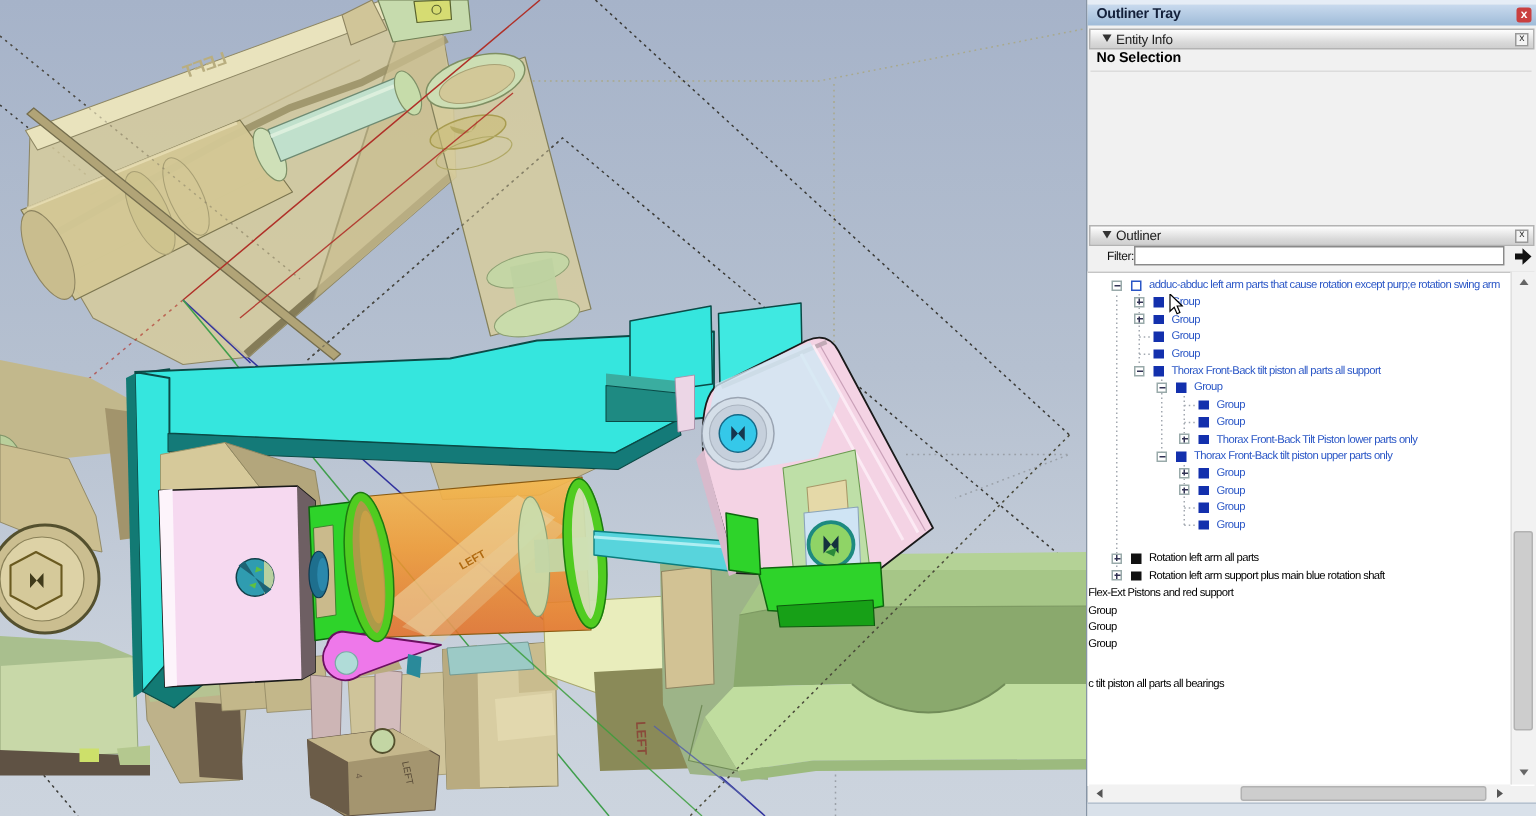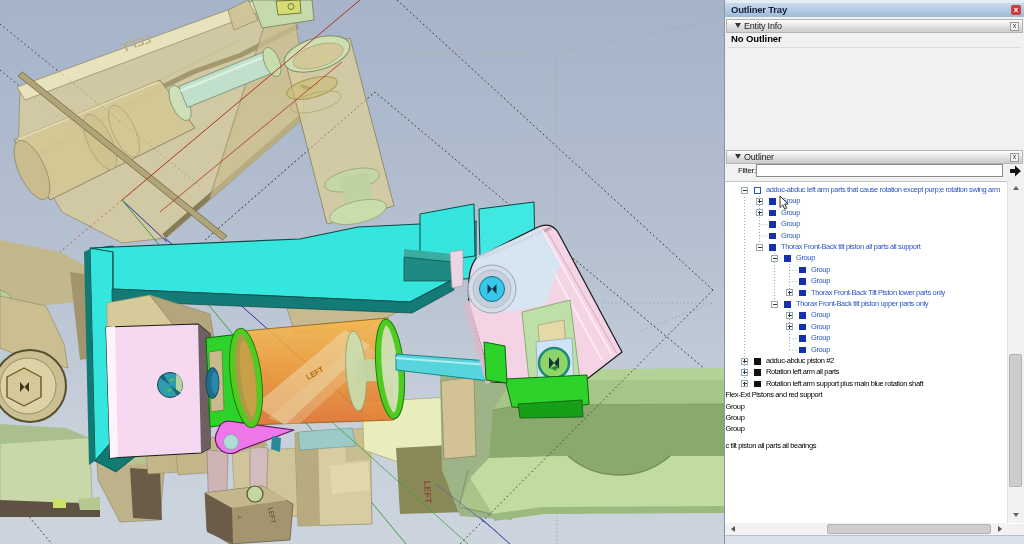--- a/index.html
+++ b/index.html
@@ -253,21 +253,21 @@
   <div style="position:absolute;left:0;top:0;width:100%;height:3px;background:#e6edf6"></div>
   <div style="position:absolute;left:0;top:3px;width:100%;height:14px;background:linear-gradient(#c9daee,#9fbbd8)"></div>
   <div style="position:absolute;left:6px;top:4px;font-size:9.5px;font-weight:bold;letter-spacing:-0.2px;color:#13203a">Outliner Tray</div>
   <div style="position:absolute;left:286px;top:4.5px;width:10px;height:10px;background:#ca3f3f;border-radius:2px;color:#fff;font-size:8px;line-height:9px;text-align:center;font-weight:bold">x</div>
 
   <div class="hdr" style="top:19px">
       <div class="tri"></div>
       <div class="htxt">Entity Info</div>
       <div class="xbtn">x</div>
     </div>
-  <div style="position:absolute;left:6px;top:33px;font-size:9.5px;font-weight:bold;letter-spacing:-0.1px;color:#000">No Outliner</div>
+  <div style="position:absolute;left:6px;top:33px;font-size:9.5px;font-weight:bold;letter-spacing:-0.1px;color:#000">No Selection</div>
   <div style="position:absolute;left:2px;top:47px;width:294px;height:1px;background:#dcdcdc"></div>
 
   <div class="hdr" style="top:150px">
       <div class="tri"></div>
       <div class="htxt">Outliner</div>
       <div class="xbtn">x</div>
     </div>
   <div style="position:absolute;left:13px;top:166px;font-size:8px;letter-spacing:-0.3px;color:#111">Filter:</div>
   <div style="position:absolute;left:31px;top:164px;width:247px;height:13px;background:#fff;border:1px solid #8a8a8a;box-sizing:border-box"></div>
   <svg style="position:absolute;left:283px;top:164px" width="14" height="14" viewBox="0 0 14 14">
@@ -349,25 +349,20 @@
         <span class="txt" style="left:86px">Group</span>
       </div>
   <div class="trow" style="left:0;top:151.2px;width:298px">
         <div class="bsq" style="left:74px"></div>
         <span class="txt" style="left:86px">Group</span>
       </div>
   <div class="trow" style="left:0;top:162.6px;width:298px">
         <div class="bsq" style="left:74px"></div>
         <span class="txt" style="left:86px">Group</span>
       </div>
-  <div class="trow" style="left:0;top:174.0px;width:298px">
-        <div class="ebox plus" style="left:16px"></div>
-        <div class="bsq blk" style="left:29px"></div>
-        <span class="txt blk" style="left:41px">adduc-abduc piston #2</span>
-      </div>
   <div class="trow" style="left:0;top:185.4px;width:338px">
         <div class="ebox plus" style="left:16px"></div>
         <div class="bsq blk" style="left:29px"></div>
         <span class="txt blk" style="left:41px">Rotation left arm all parts</span>
       </div>
   <div class="trow" style="left:0;top:208.2px;width:298px">
         <span class="txt blk" style="left:0.5px">Flex-Ext Pistons and red support</span>
       </div>
   <div class="trow" style="left:0;top:196.8px;width:298px">
         <div class="ebox plus" style="left:16px"></div>
@@ -376,21 +371,21 @@
       </div>
   <div class="trow" style="left:0;top:219.6px;width:298px">
         <span class="txt blk" style="left:0.5px">Group</span>
       </div>
   <div class="trow" style="left:0;top:231.0px;width:298px">
         <span class="txt blk" style="left:0.5px">Group</span>
       </div>
   <div class="trow" style="left:0;top:242.4px;width:298px">
         <span class="txt blk" style="left:0.5px">Group</span>
       </div>
-  <div class="trow" style="left:0;top:259px;width:298px">
+  <div class="trow" style="left:0;top:269px;width:298px">
         <span class="txt blk" style="left:0.5px">c tilt piston all parts all bearings</span>
       </div>
 
   </div>
 
   <div id="vsb" style="position:absolute;left:282px;top:181px;width:16px;height:342px;background:#f2f2f2;border-left:1px solid #e0e0e0">
     <div style="position:absolute;left:4.5px;top:5px;width:0;height:0;border-left:3.5px solid transparent;border-right:3.5px solid transparent;border-bottom:4px solid #666"></div>
     <div style="position:absolute;left:1px;top:173px;width:13px;height:133px;background:#cdcdcd;border:1px solid #b2b2b2;box-sizing:border-box;border-radius:2px"></div>
     <div style="position:absolute;left:4.5px;top:332px;width:0;height:0;border-left:3.5px solid transparent;border-right:3.5px solid transparent;border-top:4px solid #666"></div>
   </div>

